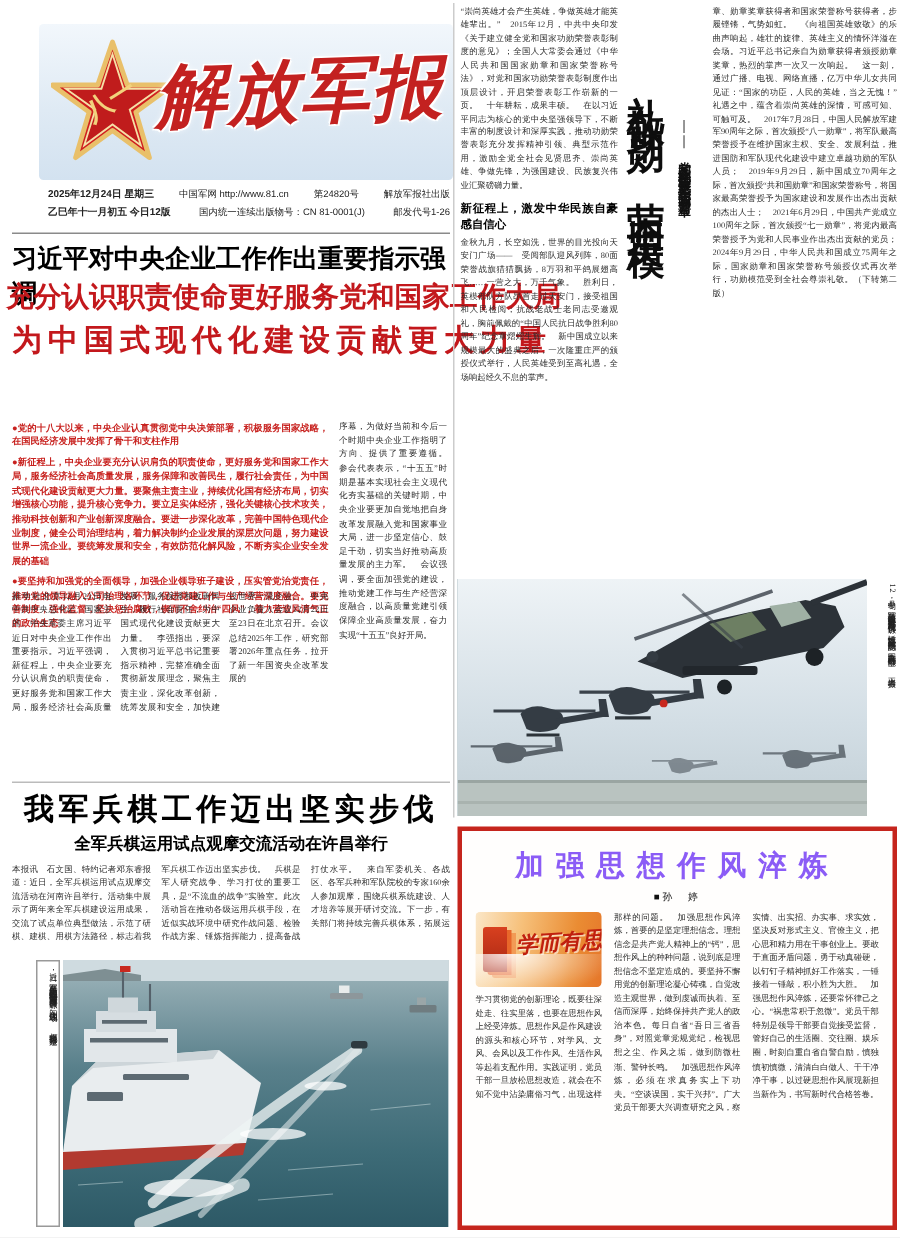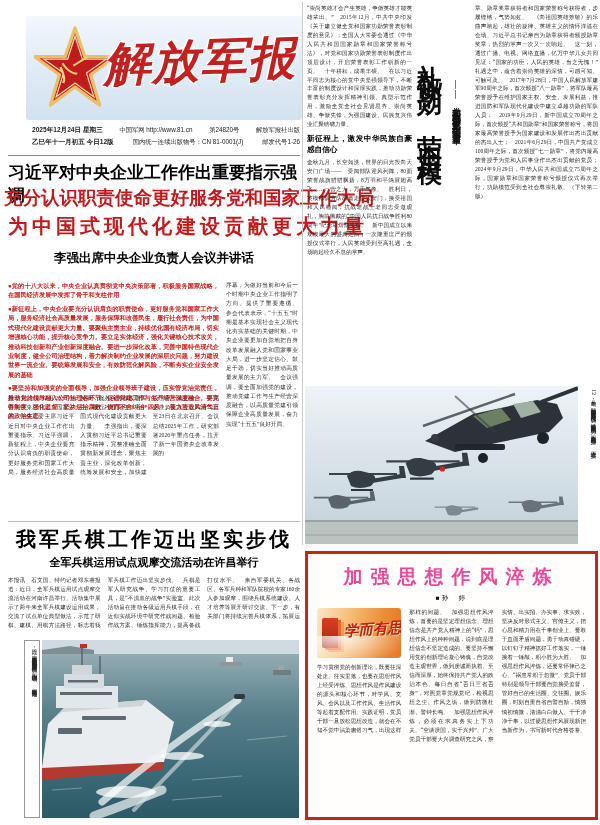--- a/index.html
+++ b/index.html
@@ -70,21 +70,21 @@
   .v-head { left:413px; top:44px; height:296px; writing-mode:vertical-rl;
     font-weight:bold; font-size:25px; letter-spacing:9px; color:#0d0d0d; }
   .v-kicker { left:451px; top:80px; height:262px; writing-mode:vertical-rl;
     font-weight:bold; font-size:8.6px; letter-spacing:1.5px; color:#111; }
   .colB { left:475px; top:4px; width:123px; height:344px; font-size:5.6px; line-height:1.6; color:#2b2b2b; }
 
   
   .redbox { left:305px; top:551px; width:293px; height:269px;
     border:3px solid #c5251d; background:#fffefd; }
   .rb-title { margin-top:10px; text-align:center; font-weight:bold; font-size:19px;
-    letter-spacing:8px; color:#ec4899; }
+    letter-spacing:8px; color:#8b5cf6; }
   .rb-author { margin-top:4px; text-align:center; font-size:6.5px; color:#111; letter-spacing:2px; }
   .rb-cols { margin:5px 9px 0; height:218px; column-count:3; column-gap:8px;
     font-size:5.6px; line-height:1.62; text-align:justify; color:#2b2b2b; overflow:hidden; }
   .stamp { break-inside:avoid; width:100%; height:50px; margin-bottom:5px; position:relative;
     background:linear-gradient(100deg,#fbe7c8 0%,#f6c07a 35%,#ea8c33 75%,#e5762a 100%);
     border-radius:3px; overflow:hidden; }
   .stamp::after { content:""; position:absolute; left:-10%; top:55%; width:120%; height:60%;
     background:radial-gradient(ellipse at 30% 0%,rgba(255,255,255,.85),rgba(255,255,255,0) 70%); }
   .stamp-book { position:absolute; left:5px; top:10px; width:16px; height:30px;
     background:linear-gradient(180deg,#d8401f,#a82713); border-radius:2px 0 0 2px;
@@ -121,21 +121,20 @@
       <span class="b">乙巳年十一月初五 今日12版</span>
       <span>国内统一连续出版物号：CN 81-0001(J)</span>
       <span>邮发代号1-26</span>
     </div>
   </div>
   <div class="abs hrule" style="left:8px; top:155px; width:292px;"></div>
 
   <div class="abs lead-kicker">习近平对中央企业工作作出重要指示强调</div>
   <div class="abs lead-red1">充分认识职责使命更好服务党和国家工作大局</div>
   <div class="abs lead-red2">为中国式现代化建设贡献更大力量</div>
-  <div class="abs lead-sub">李强出席中央企业负责人会议并讲话</div>
 
   <div class="abs bullets">
     <p>●党的十八大以来，中央企业认真贯彻党中央决策部署，积极服务国家战略，在国民经济发展中发挥了骨干和支柱作用</p>
     <p>●新征程上，中央企业要充分认识肩负的职责使命，更好服务党和国家工作大局，服务经济社会高质量发展，服务保障和改善民生，履行社会责任，为中国式现代化建设贡献更大力量。要聚焦主责主业，持续优化国有经济布局，切实增强核心功能，提升核心竞争力。要立足实体经济，强化关键核心技术攻关，推动科技创新和产业创新深度融合。要进一步深化改革，完善中国特色现代企业制度，健全公司治理结构，着力解决制约企业发展的深层次问题，努力建设世界一流企业。要统筹发展和安全，有效防范化解风险，不断夯实企业安全发展的基础</p>
     <p>●要坚持和加强党的全面领导，加强企业领导班子建设，压实管党治党责任，推动党的领导融入公司治理各环节，促进党建工作与生产经营深度融合。要完善制度，强化监督，坚决惩治腐败，锲而不舍纠治“四风”，着力营造风清气正的政治生态</p>
   </div>
   <div class="abs col4 jp">序幕，为做好当前和今后一个时期中央企业工作指明了方向、提供了重要遵循。　参会代表表示，“十五五”时期是基本实现社会主义现代化夯实基础的关键时期，中央企业要更加自觉地把自身改革发展融入党和国家事业大局，进一步坚定信心、鼓足干劲，切实当好推动高质量发展的主力军。　会议强调，要全面加强党的建设，推动党建工作与生产经营深度融合，以高质量党建引领保障企业高质量发展，奋力实现“十五五”良好开局。</div>
   <div class="abs body3 jp">新华社北京12月23日电　中共中央总书记、国家主席、中央军委主席习近平近日对中央企业工作作出重要指示。习近平强调，新征程上，中央企业要充分认识肩负的职责使命，更好服务党和国家工作大局，服务经济社会高质量发展，服务保障和改善民生，履行社会责任，为中国式现代化建设贡献更大力量。　李强指出，要深入贯彻习近平总书记重要指示精神，完整准确全面贯彻新发展理念，聚焦主责主业，深化改革创新，统筹发展和安全，加快建设世界一流企业。　中央企业负责人会议12月22日至23日在北京召开。会议总结2025年工作，研究部署2026年重点任务，拉开了新一年国资央企改革发展的</div>
 
   <div class="abs rule-mid"></div>

